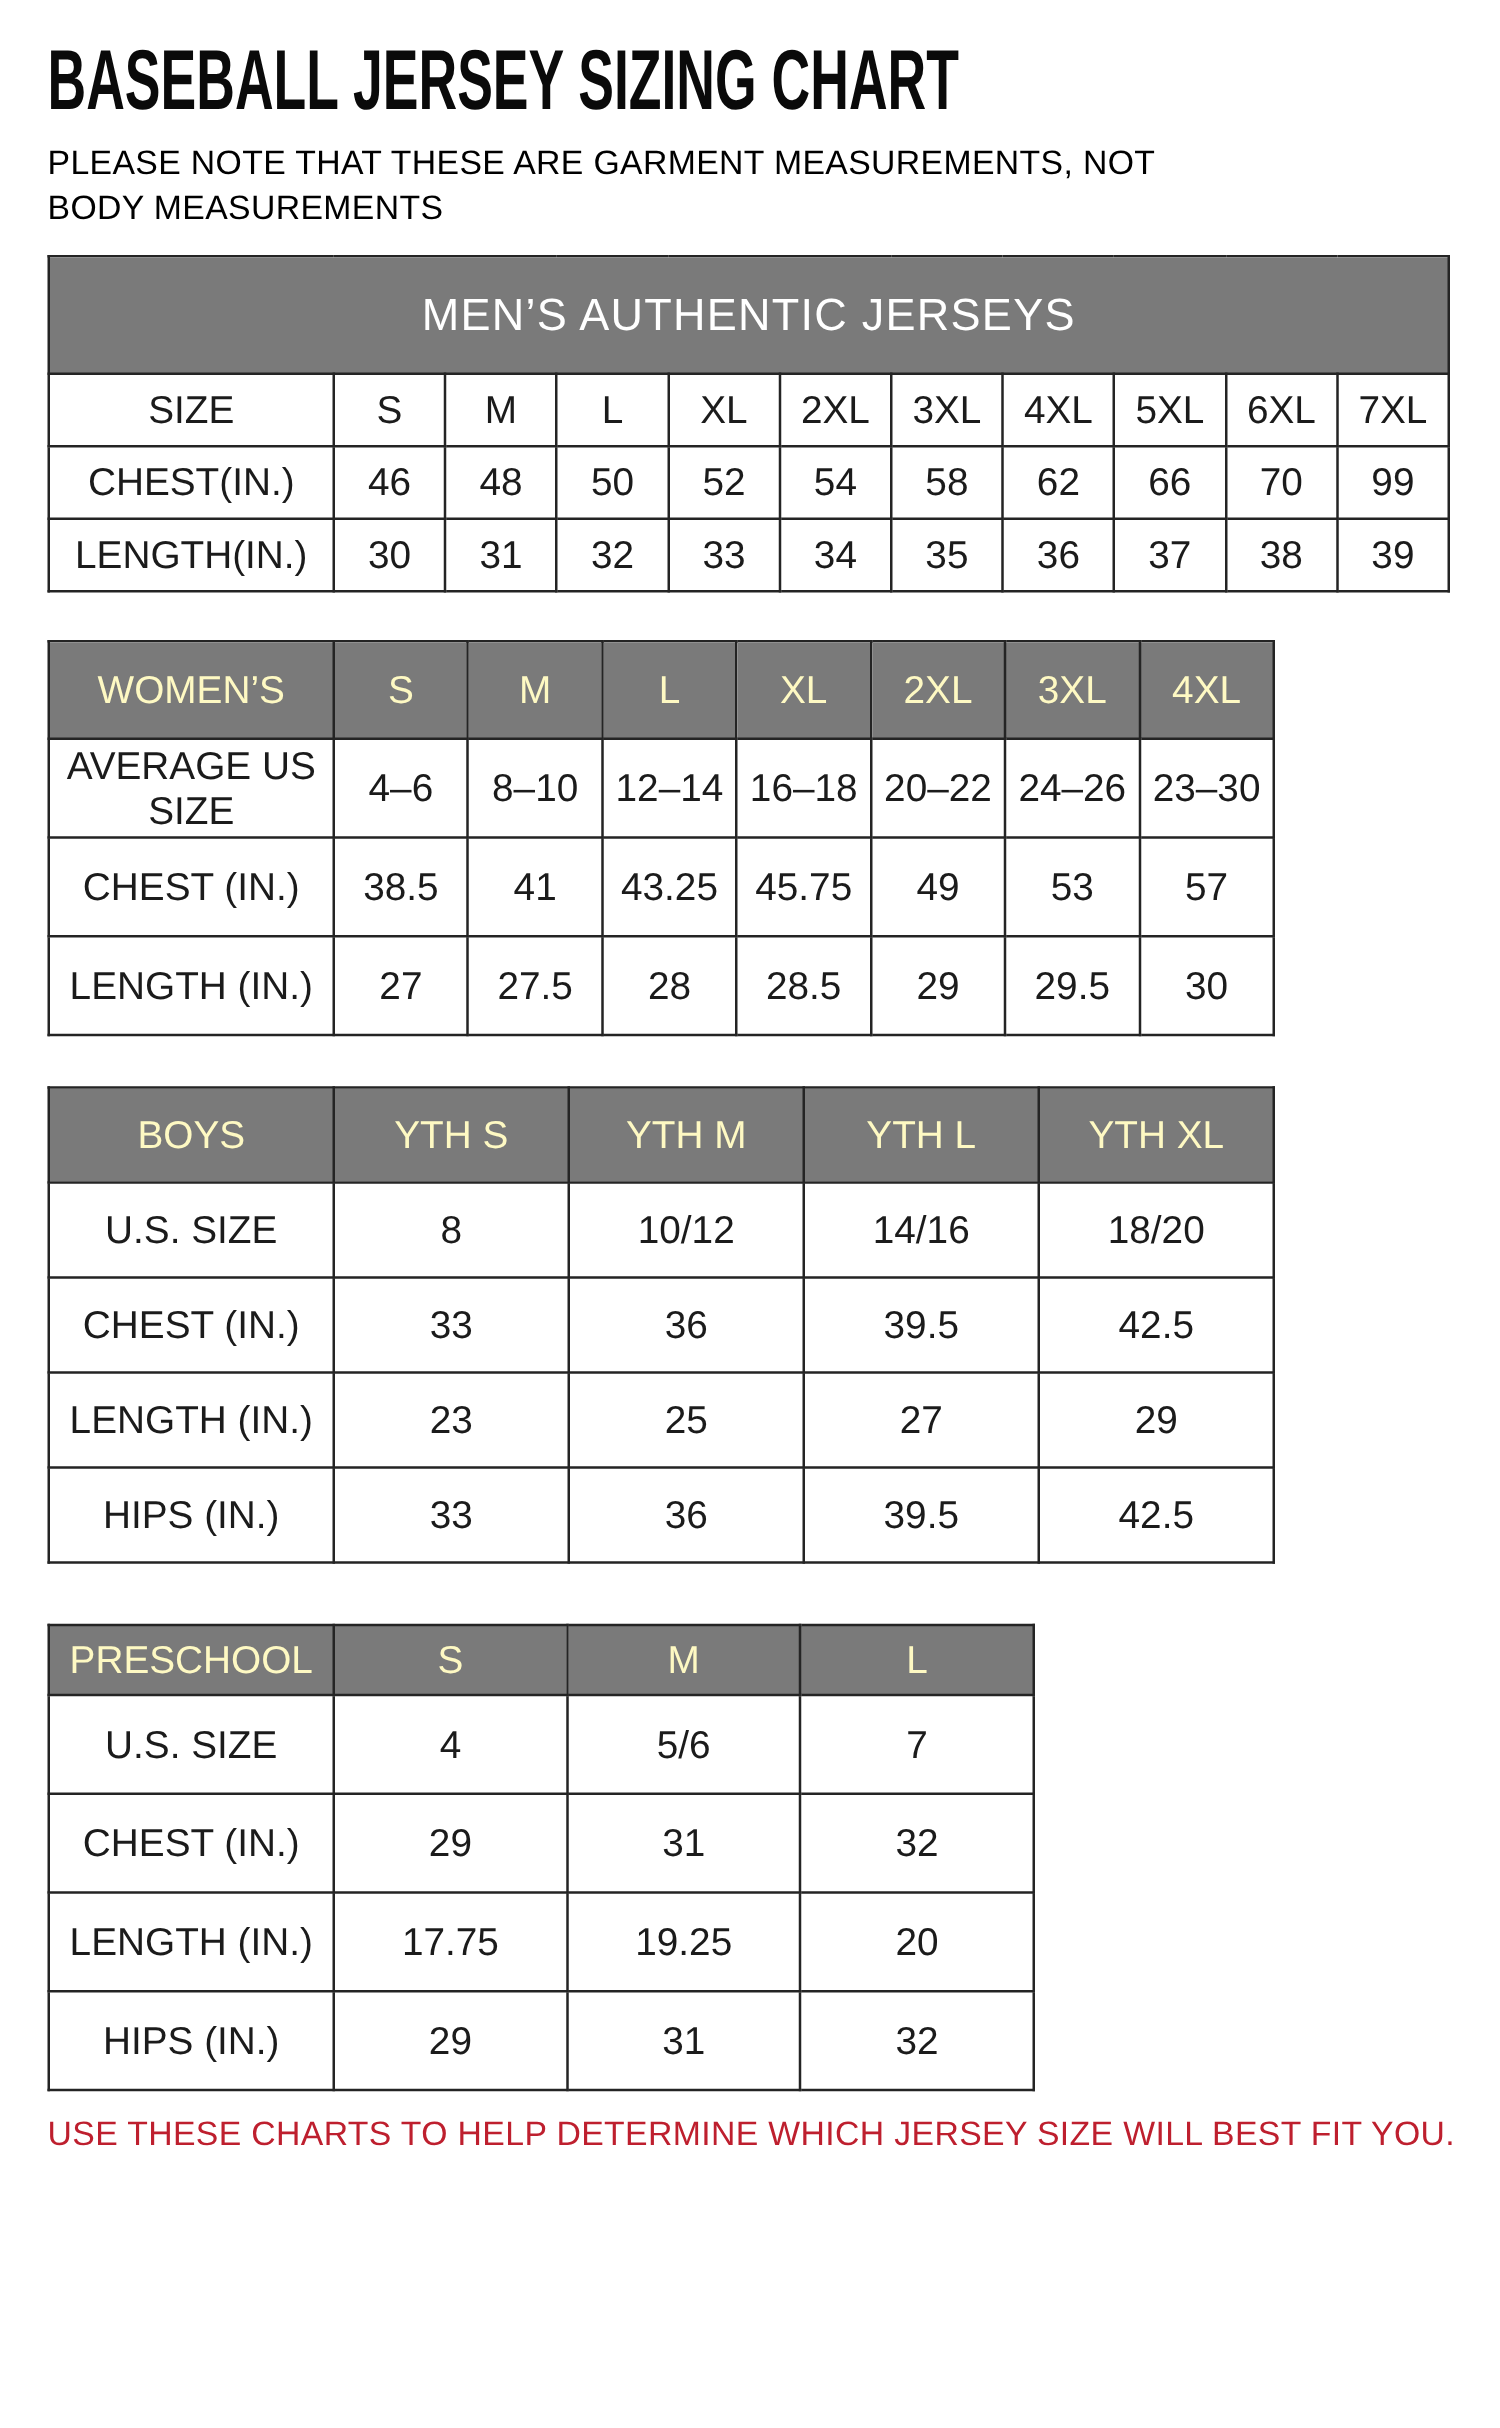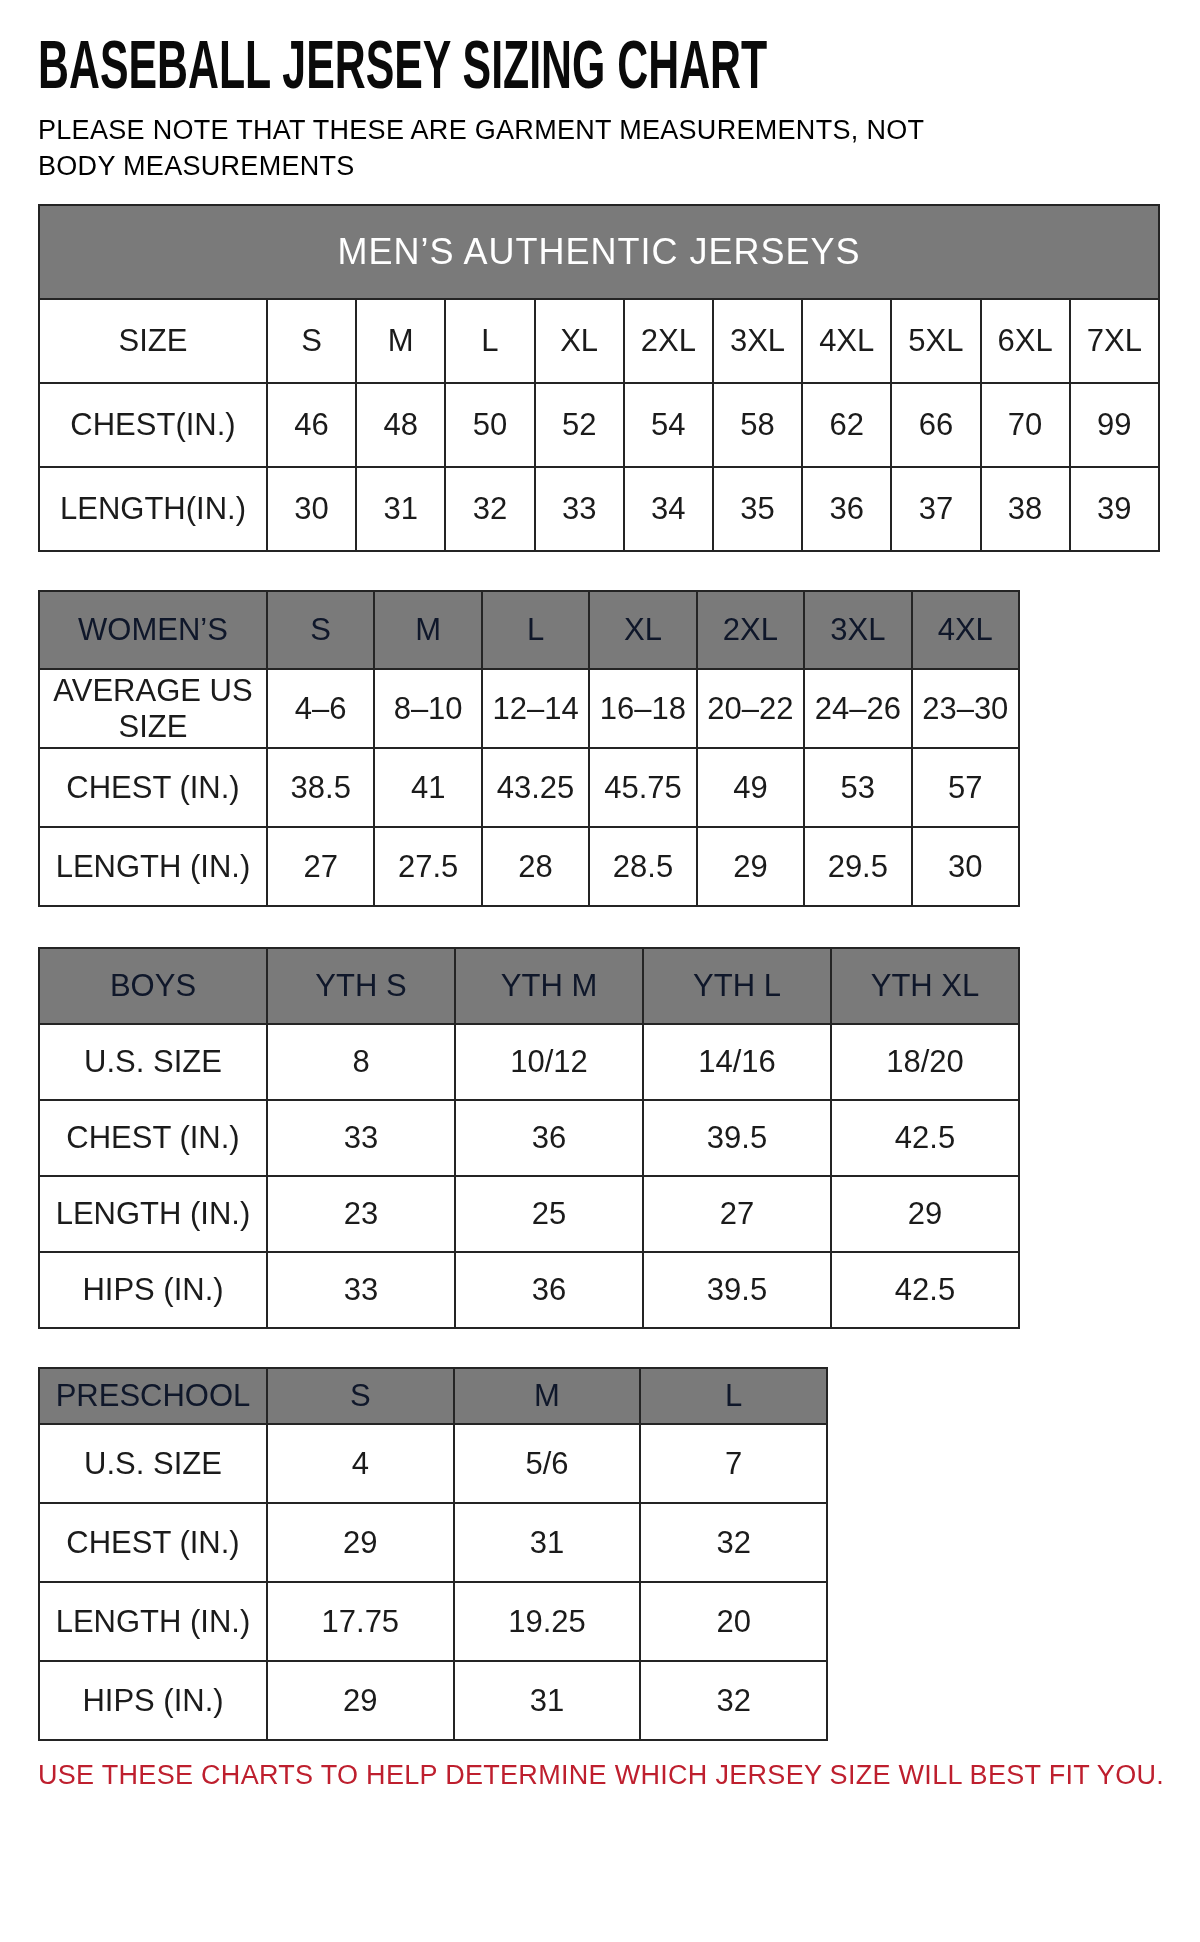--- a/index.html
+++ b/index.html
@@ -64,33 +64,33 @@
     color:#ffffff;
     border:none;
     font-size:36px;
     letter-spacing:1px;
     height:92px;
     font-weight:400;
   }
   
   tr.gray th{
     background:#7a7a7a;
-    color:#0f172a;
+    color:#fef9c3;
     font-weight:400;
     font-size:31px;
   }
 
   .t-mens{width:1122px;margin-bottom:38px;}
-  .t-mens tbody tr{height:84px;}
+  .t-mens tbody tr{height:58px;}
 
   .t-womens{width:982px;margin-bottom:40px;}
   .t-womens thead tr{height:78px;}
   .t-womens tbody tr{height:79px;padding-left:21px;}
 
-  .t-boys{width:982px;margin-bottom:38px;}
+  .t-boys{width:982px;margin-bottom:48px;}
   .t-boys thead tr{height:76px;}
   .t-boys tbody tr{height:76px;}
 
   .t-pre{width:790px;}
   .t-pre thead tr{height:56px;}
   .t-pre tbody tr{height:79px;}
 
   col.label-col{width:228px;}
 </style>
 </head>

